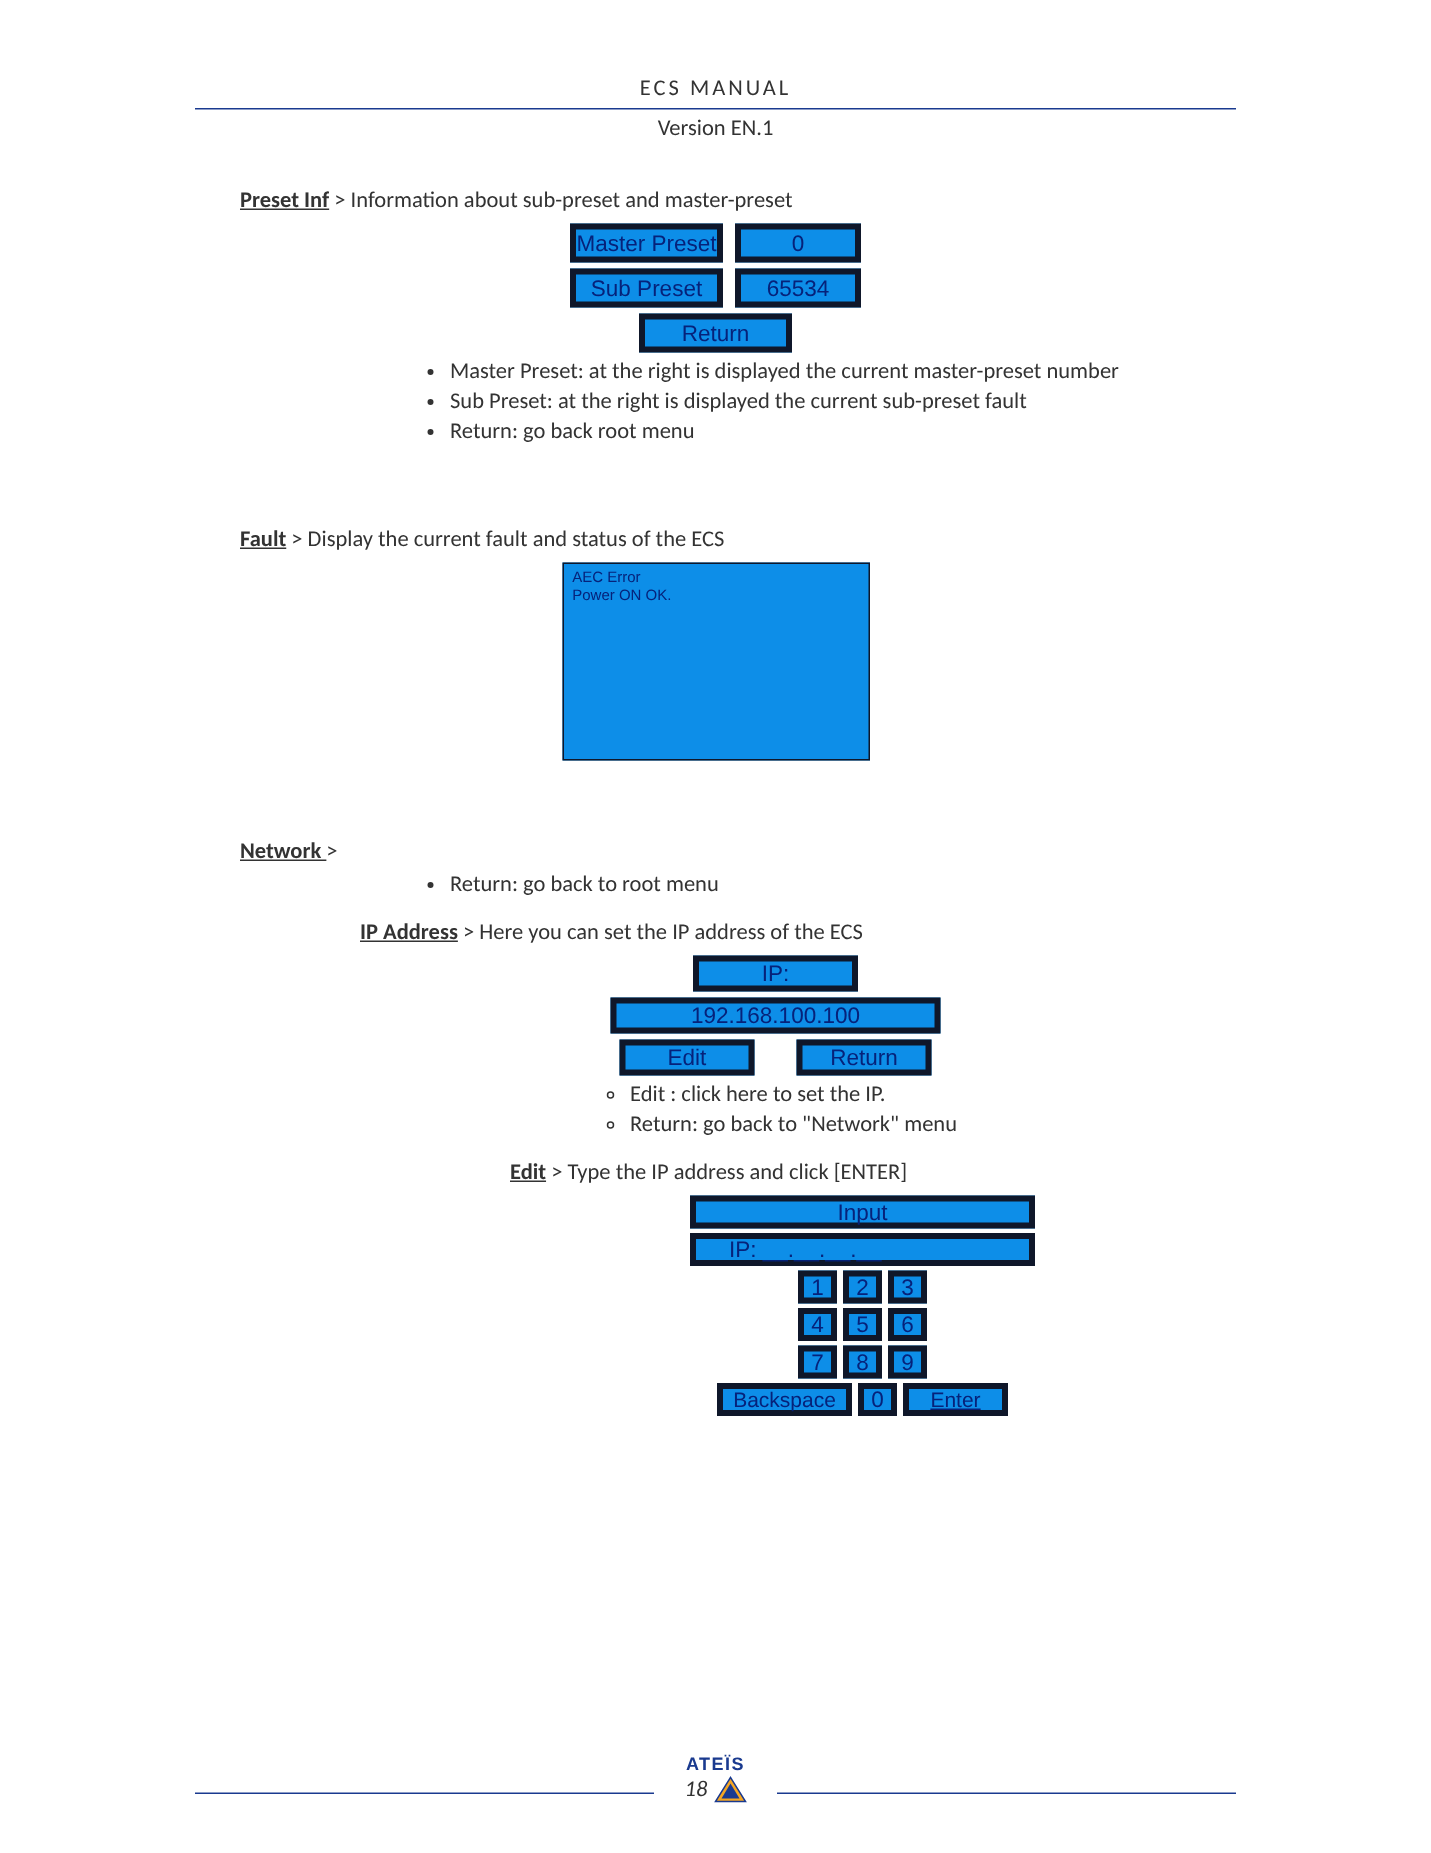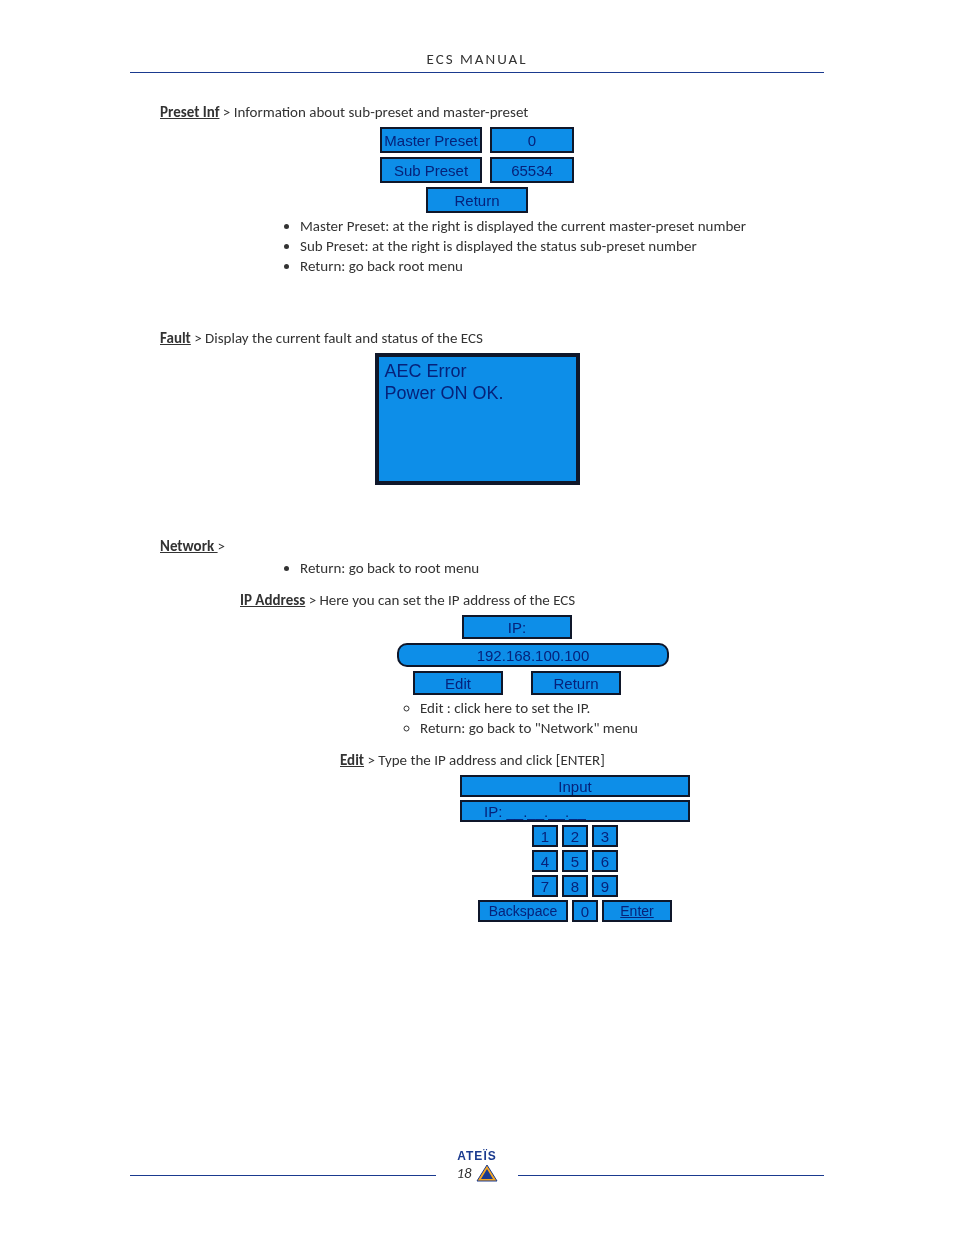--- a/index.html
+++ b/index.html
@@ -35,21 +35,21 @@
     margin: 30px 160px 0 160px;
   }
   .section-row {
     margin-top: 6px;
   }
   .bold-und { font-weight: bold; text-decoration: underline; }
 
   
   .blue-box {
     background: #0d8ee8;
-    border: 2px solid #0f172a;
+    border: 4px solid #0f172a;
     color: #06227a;
     font-family: Arial, sans-serif;
     font-size: 15px;
     text-align: center;
     display: inline-flex;
     align-items: center;
     justify-content: center;
   }
 
   
@@ -79,60 +79,60 @@
     margin: 4px 0 0 180px;
   }
   ul.circles li { margin: 2px 0; }
 
   
   .fault-panel {
     margin: 6px auto 0 auto;
     width: 205px;
     height: 132px;
     background: #0d8ee8;
-    border: 4px solid #0f172a;
+    border: 1px solid #0f172a;
     color: #06227a;
     font-family: Arial, sans-serif;
-    font-size: 18px;
+    font-size: 10px;
     padding: 4px 6px;
     text-align: left;
     line-height: 1.2;
   }
 
   
   .net-menu {
     margin: 6px auto 4px auto;
     width: 116px;
   }
   .net-item { width: 116px; height: 24px; margin-bottom: 4px; }
 
   
   .ip-section { margin: 14px 0 0 80px; }
   .ip-panel { margin: 6px auto 4px auto; width: 240px; text-align: center; }
   .ip-header { width: 110px; height: 24px; margin: 0 auto 4px auto; }
-  .ip-value-row { width: 272px; height: 24px; margin: 0 auto 4px auto; border-radius: 10px; }
+  .ip-value-row { width: 220px; height: 24px; margin: 0 auto 4px auto; }
   .ip-btn-row { display: flex; justify-content: center; gap: 28px; }
   .ip-btn { width: 90px; height: 24px; }
 
   
   .edit-section { margin: 14px 0 0 180px; }
   .keypad-panel { margin: 6px 0 0 120px; width: 230px; }
   .kp-input-header { width: 230px; height: 22px; margin-bottom: 3px; }
   .kp-ip-row { width: 230px; height: 22px; margin-bottom: 3px; text-align: left; padding-left: 22px; justify-content: flex-start; }
   .kp-grid { display: flex; flex-direction: column; align-items: center; gap: 3px; }
   .kp-row { display: flex; gap: 4px; }
   .kp-key { width: 26px; height: 22px; }
   .kp-last-row { display: flex; gap: 4px; align-items: flex-start; justify-content: center; width: 230px; }
   .kp-backspace { width: 90px; height: 22px; font-size: 14px; }
   .kp-enter { width: 70px; height: 22px; font-size: 14px; text-decoration: underline; }
 
   
   .page-footer {
     position: absolute;
-    bottom: 52px;
+    bottom: 32px;
     left: 0;
     width: 954px;
     text-align: right;
   }
   .footer-inner {
     display: flex;
     align-items: center;
     justify-content: center;
     gap: 6px;
     margin: 0 130px;
@@ -170,20 +170,21 @@
   .logo-tri svg { width: 22px; height: 20px; }
 
   .spacer-md { height: 46px; }
 </style>
 </head>
 <body>
 
 <div class="page-header">
   <div class="page-title">ECS  MANUAL</div>
   <hr class="hr-line">
+  <div class="version">Version EN.1</div>
 </div>
 
 <div class="content">
 
   <div class="section-row">
     <span class="bold-und">Preset Inf</span><span> &gt;  Information about sub-preset and master-preset</span>
   </div>
 
   <div class="preset-panel">
     <div class="preset-row">
@@ -194,21 +195,21 @@
       <div class="blue-box preset-label">Sub Preset</div>
       <div class="blue-box preset-value">65534</div>
     </div>
     <div class="preset-return-row">
       <div class="blue-box preset-return">Return</div>
     </div>
   </div>
 
   <ul class="bullets">
     <li>Master Preset: at the right is displayed the current master-preset number</li>
-    <li>Sub Preset: at the right is displayed the status sub-preset number</li>
+    <li>Sub Preset: at the right is displayed the current sub-preset fault</li>
     <li>Return: go back root menu</li>
   </ul>
 
   <div class="spacer-md"></div>
 
   <div class="section-row">
     <span class="bold-und">Fault</span><span> &gt; Display the current fault and status of the ECS</span>
   </div>
   <div class="fault-panel">
     <div>AEC Error</div>

